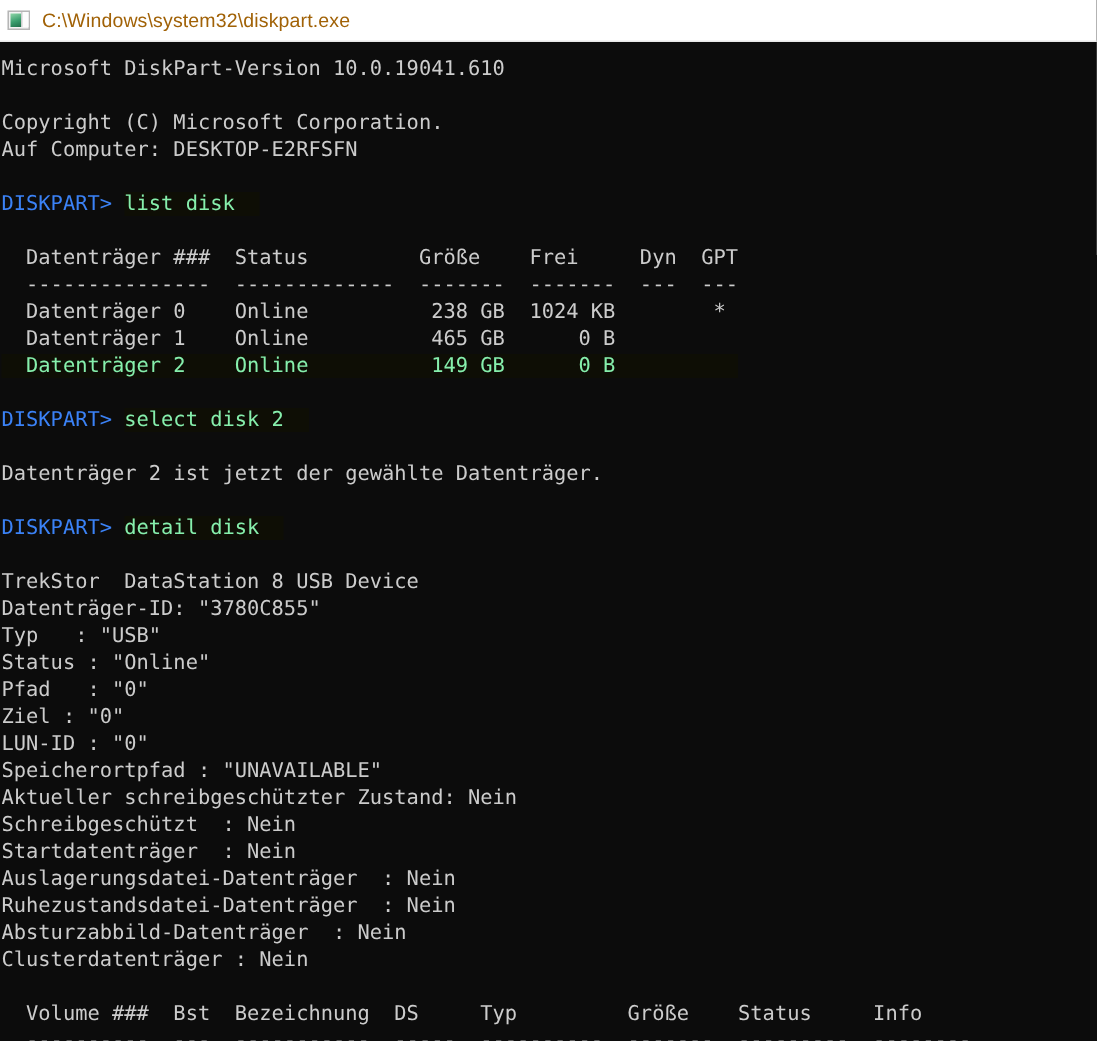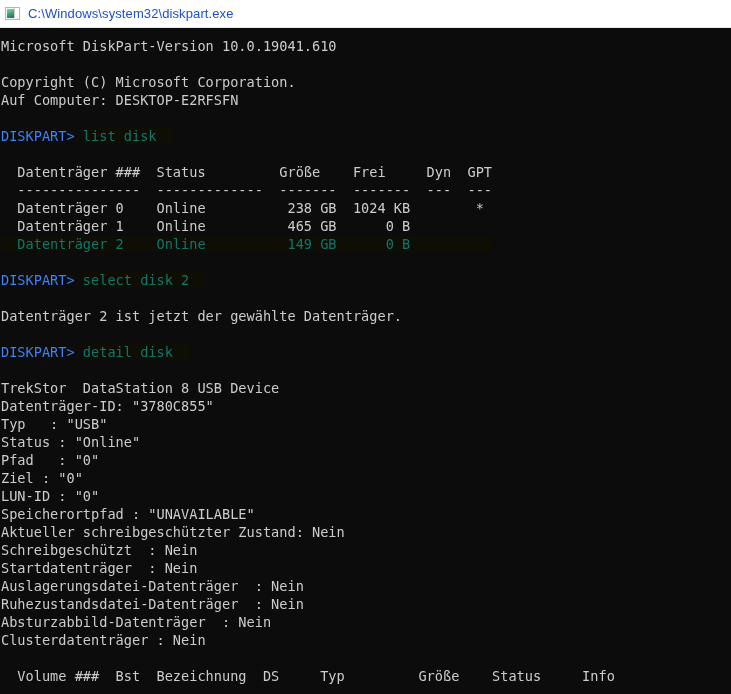--- a/index.html
+++ b/index.html
@@ -56,21 +56,21 @@
   #app-icon .sheet {
     position: absolute;
     left: 9px; top: 2px;
     width: 4px; height: 10px;
     background: #fdfdfd;
     border-left: 1px solid #cfcfcf;
   }
   #title-text {
     font-family: "Liberation Sans", sans-serif;
     font-size: 13px;
-    color: #1d4ed8;
+    color: #a16207;
     white-space: nowrap;
     letter-spacing: 0.1px;
   }
   
   #console {
     flex: 1 1 auto;
     background: #0c0c0c;
     font-family: "DejaVu Sans Mono", "Liberation Mono", monospace;
     font-size: 13.6px;
     line-height: 18px;
@@ -83,21 +83,21 @@
   }
   .line {
     height: 18px;
     white-space: pre;
     padding-left: 1px;
   }
   .seg { white-space: pre; }
   .c-white   { color: #cccccc; }
   .c-prompt  { color: #3b82f6; }
   .c-yellow-hl {
-    color: #0f766e;
+    color: #86efac;
     background: #0e0e05;
   }
 </style>
 </head>
 <body>
 
 <div id="window">
 
   <div id="titlebar">
     <div id="app-icon">

